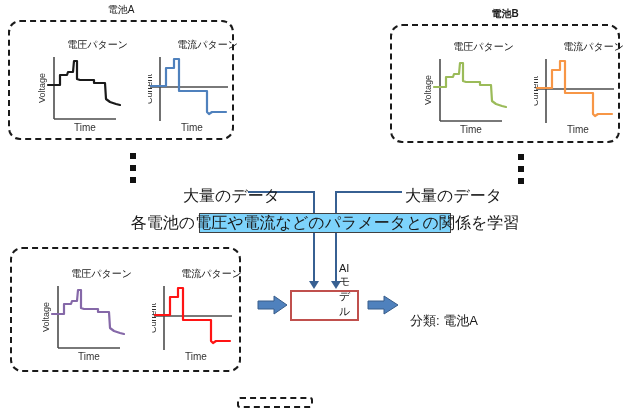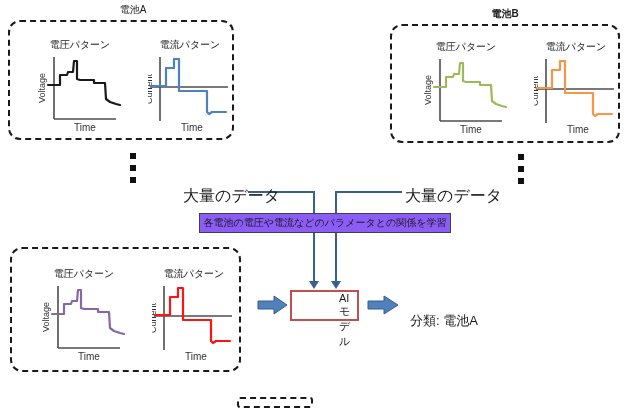--- a/index.html
+++ b/index.html
@@ -6,38 +6,38 @@
   .canvas {
     position:relative; width:630px; height:416px; background:#ffffff; overflow:hidden;
     font-family:"Liberation Sans","DejaVu Sans",sans-serif; color:#1a1a1a;
   }
   .bbox {
     position:absolute; border:2px dashed #1a1a1a; border-radius:12px; background:#fff;
     box-sizing:border-box; z-index:2;
   }
   .bbox-title { position:absolute; text-align:center; font-size:10px; color:#1a1a1a; z-index:2; }
   .chart { position:absolute; width:96px; }
-  .chart-title { font-size:10px; text-align:center; white-space:nowrap; color:#1a1a1a; }
+  .chart-title { font-size:10px; text-align:right; white-space:nowrap; color:#1a1a1a; }
   .plot { display:block; margin:1px auto 0; }
   .axis { stroke:#4d4d4d; stroke-width:1.6; }
   .axis-label { font-family:"Liberation Sans","DejaVu Sans",sans-serif; font-size:9px; fill:#333333; }
   .time-label { font-family:"Liberation Sans","DejaVu Sans",sans-serif; font-size:10px; fill:#333333; }
   .trace { fill:none; stroke-width:2.2; stroke-linejoin:round; stroke-linecap:round; }
   .dots { position:absolute; display:flex; flex-direction:column; gap:6px; z-index:2; }
   .dot { width:6px; height:6px; background:#111; }
   .overlay { position:absolute; left:0; top:0; z-index:1; pointer-events:none; }
   .flow-label { position:absolute; font-size:16px; color:#1a1a1a; z-index:2; white-space:nowrap; }
   .learn-box {
-    position:absolute; left:199px; top:213px; width:252px; height:20px; background:#8b5cf6;
+    position:absolute; left:199px; top:213px; width:252px; height:20px; background:#7dd3fc;
     border:1px solid #404040; z-index:2; display:flex; align-items:center; justify-content:center;
-    font-size:10px; white-space:nowrap; box-sizing:border-box;
+    font-size:16px; white-space:nowrap; box-sizing:border-box;
   }
   .ai-box {
     position:absolute; left:290px; top:290px; width:69px; height:31px; background:#fff;
-    border:2px solid #C0504D; z-index:2; display:flex; align-items:flex-start; justify-content:center;
+    border:2px solid #C0504D; z-index:2; display:flex; align-items:flex-end; justify-content:center;
     font-size:11px; box-sizing:border-box;padding-left:47px;
   }
   .result-label { position:absolute; left:410px; top:312px; font-size:13px; z-index:2; white-space:nowrap; }
   .legend-sample {
     position:absolute; left:237px; top:397px; width:76px; height:11px;
     border:2px dashed #1a1a1a; border-radius:3px; box-sizing:border-box; z-index:2;
   }
   .legend-label { position:absolute; left:325px; top:393px; font-size:12px; z-index:2; white-space:nowrap; }
 </style>
 </head>
@@ -53,21 +53,21 @@
     <g fill="#376092">
       <polygon points="309,281 319,281 314,289"></polygon>
       <polygon points="331,281 341,281 336,289"></polygon>
     </g>
     <g stroke-width="1" fill="#4F81BD">
       <polygon points="258,301 274,301 274,296 287,305 274,314 274,309 258,309" stroke="#385D8A"></polygon>
       <polygon points="368,301 384,301 384,296 398,305 384,314 384,309 368,309" stroke="#385D8A"></polygon>
     </g>
   </svg>
 
-  <div class="bbox-title" style="left:20px; top:3px; width:226px;">電池A</div>
+  <div class="bbox-title" style="left:8px; top:3px; width:226px;">電池A</div>
   <div class="bbox" style="left:8px; top:20px; width:226px; height:120px;">
     <div class="chart" style="left:22px; top:16px;">
       <div class="chart-title">電圧パターン</div>
       <svg class="plot" width="84" height="80" viewBox="0 0 84 80">
         <line class="axis" x1="16" y1="4" x2="16" y2="66"></line>
         <line class="axis" x1="16" y1="66" x2="78" y2="66"></line>
         <text class="axis-label" x="7" y="35" text-anchor="middle" transform="rotate(-90 7 35)">Voltage</text>
         <text class="time-label" x="47" y="78" text-anchor="middle">Time</text>
         <g stroke="#1a1a1a">
           <polyline class="trace" points="10,32 22,32 22,22 29,22 30,19 35,19 36,8 39,8 39,26 42,27 56,27 56,30 67,30 68,46 72,49 78,51 82,52"></polyline>

